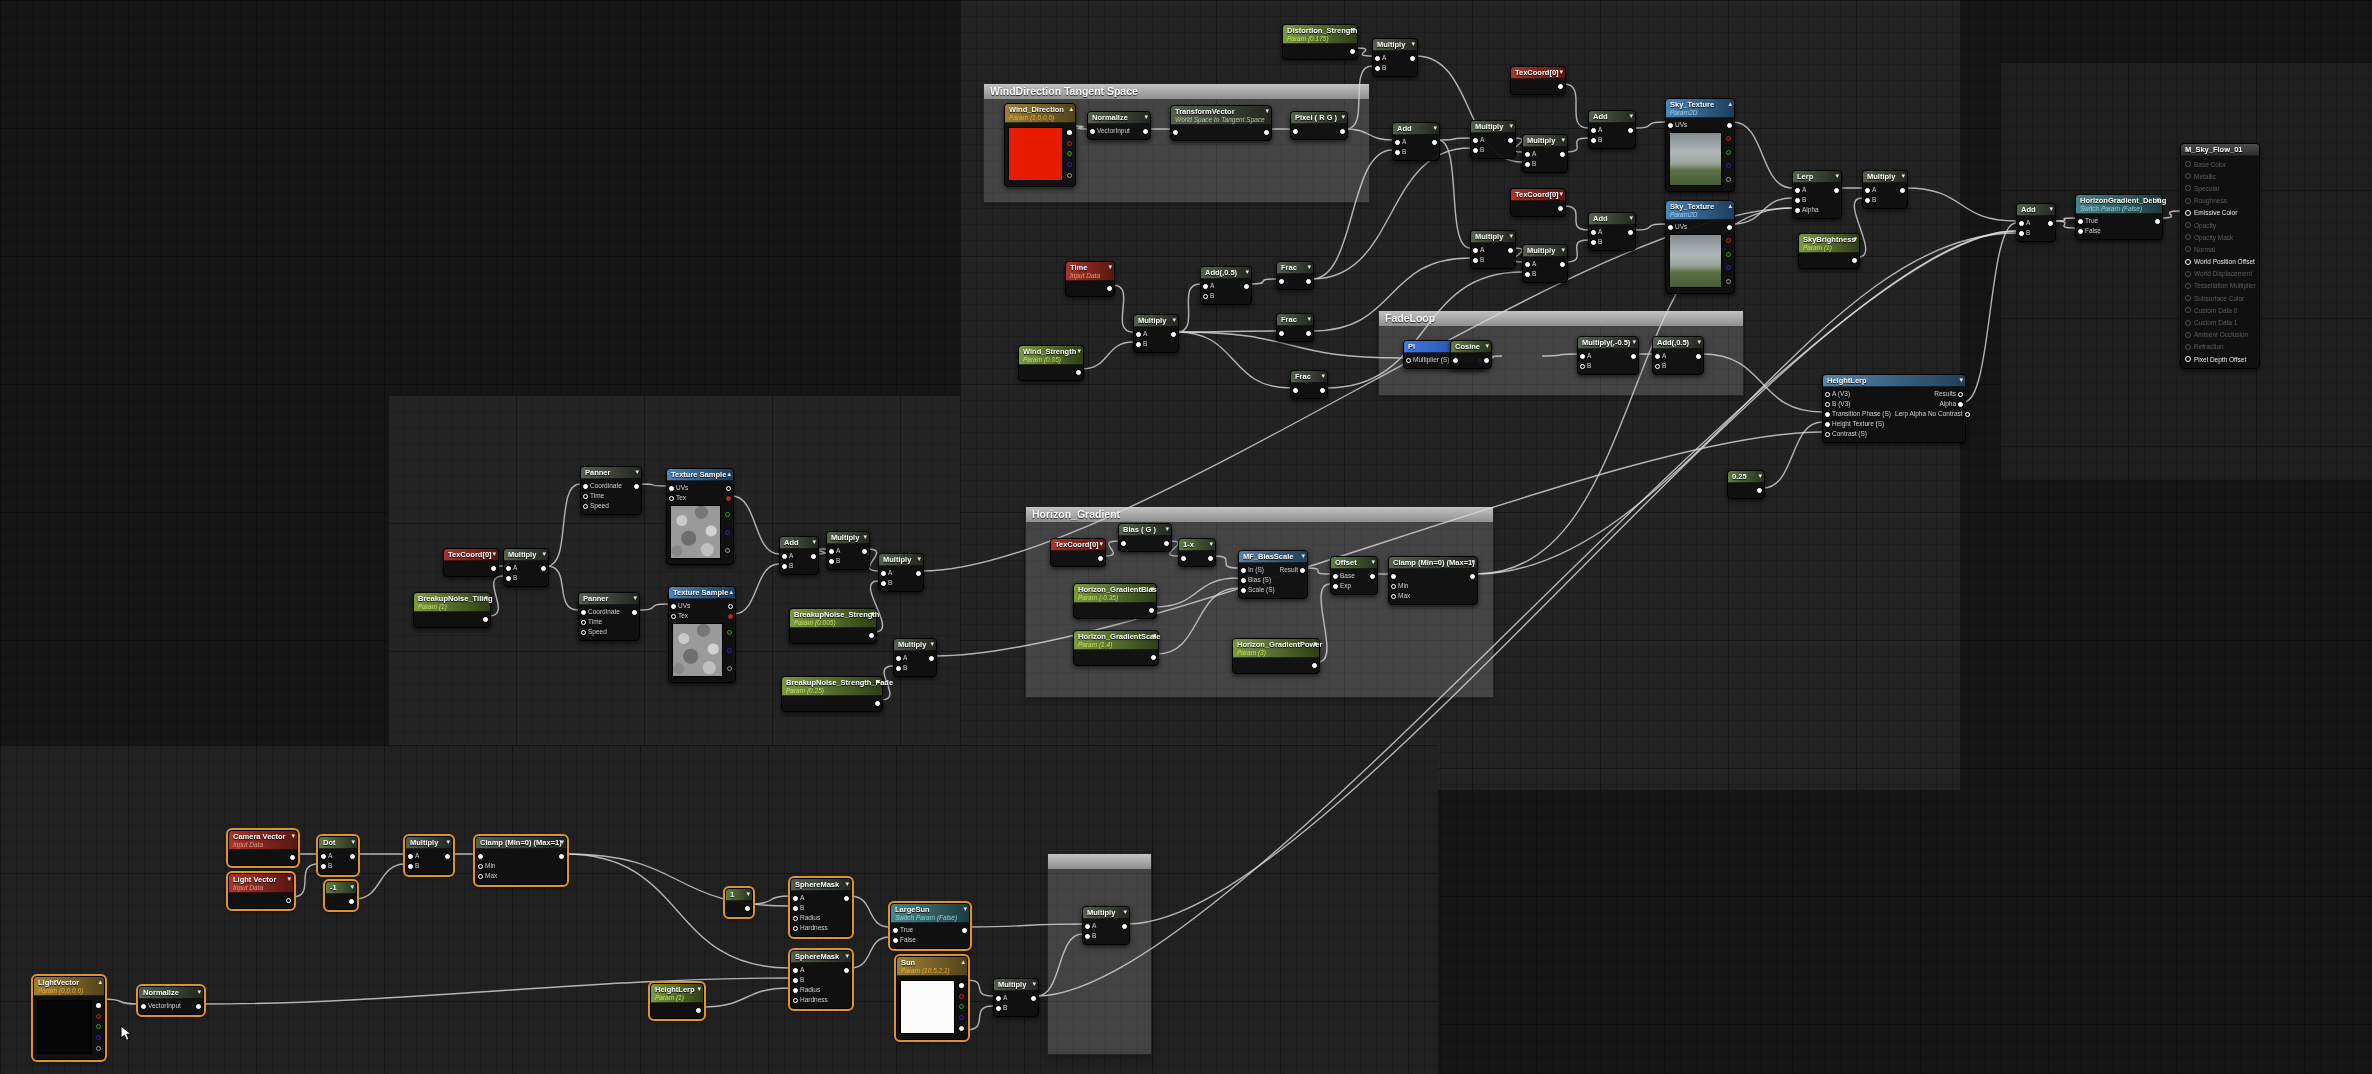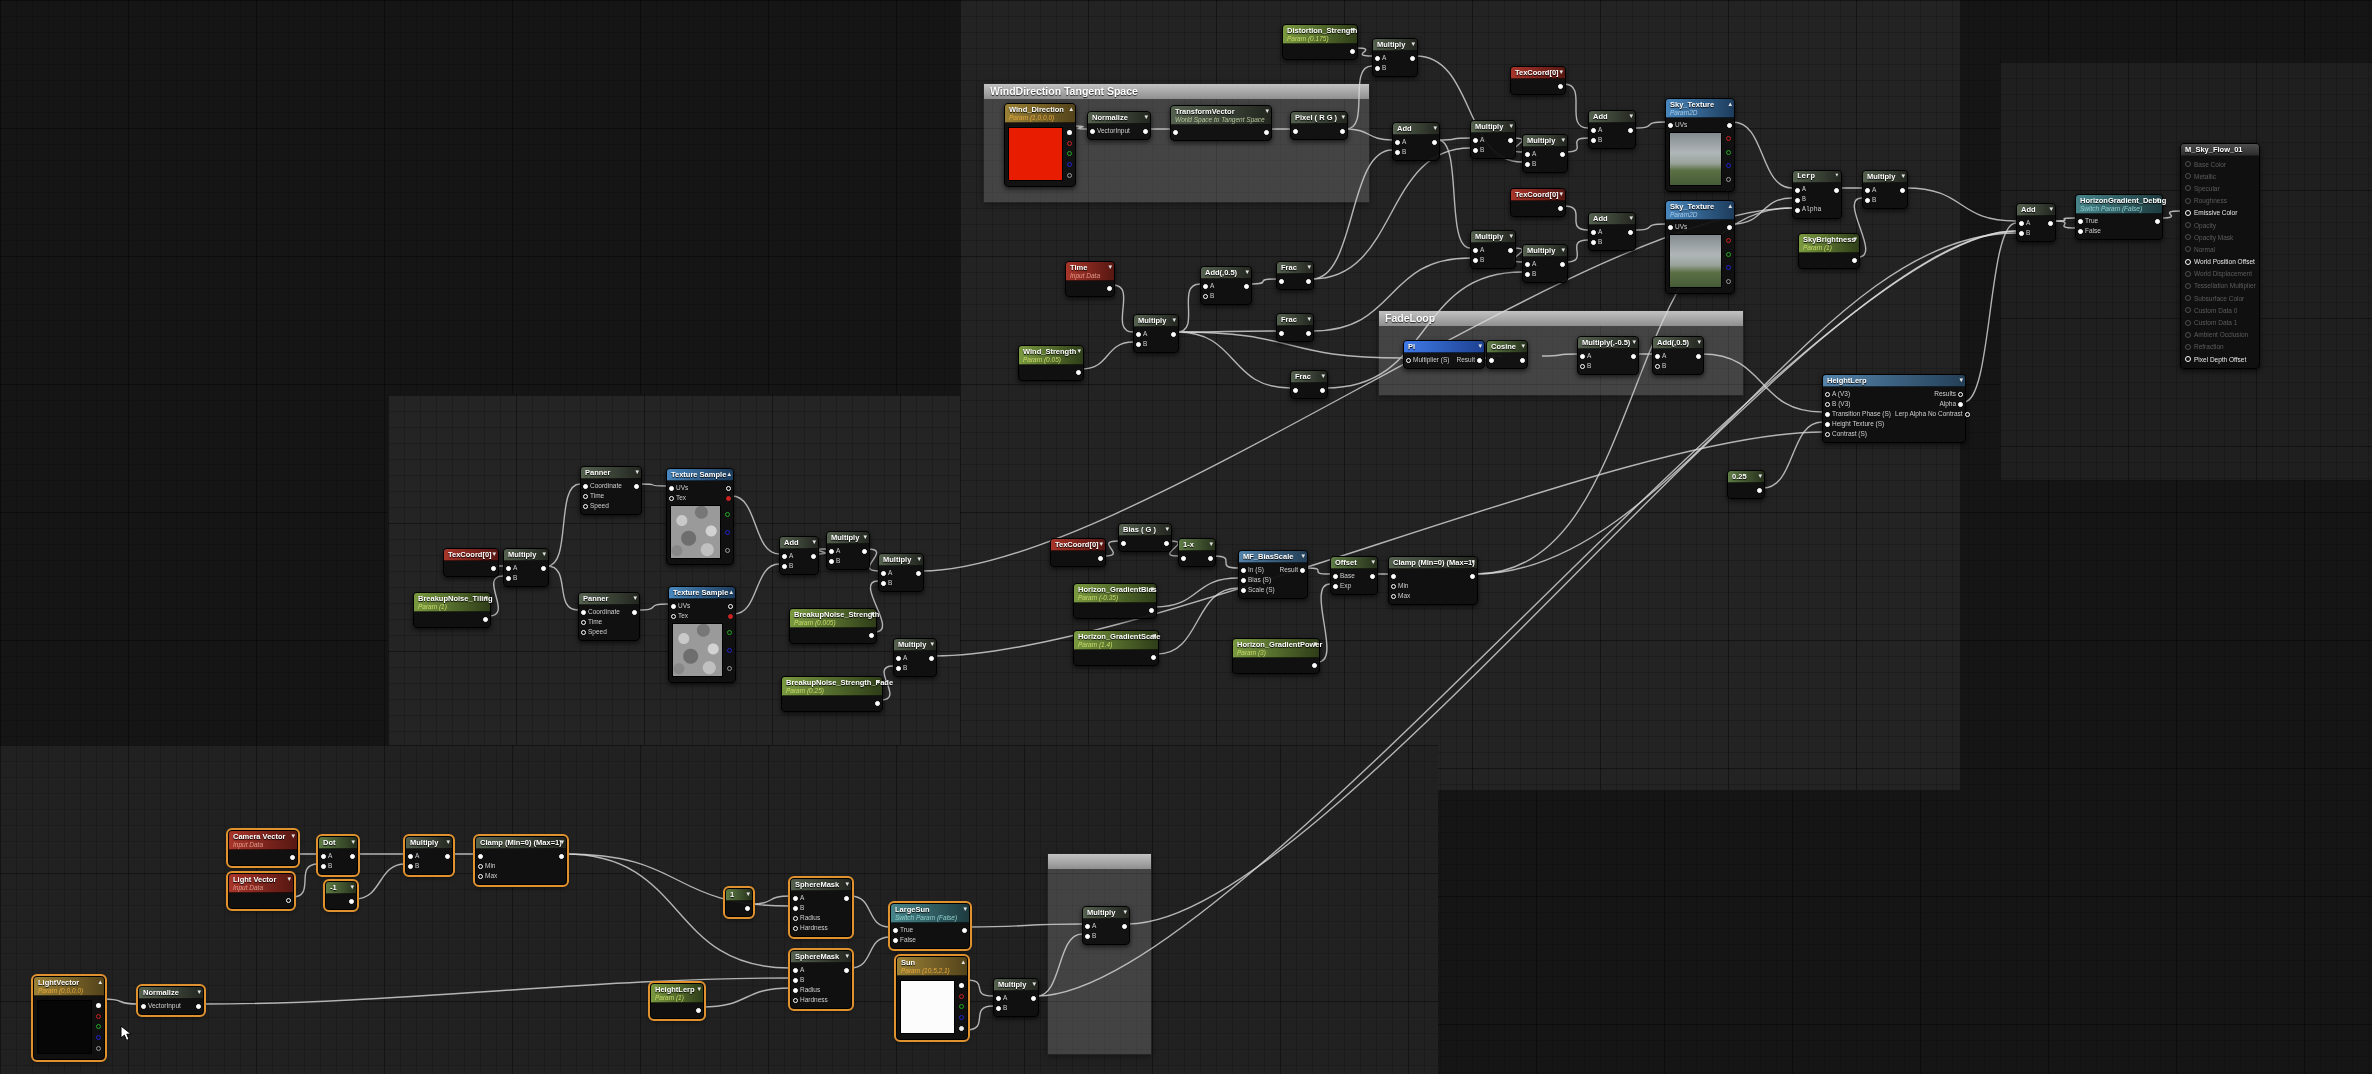--- a/index.html
+++ b/index.html
@@ -64,20 +64,23 @@
     <div class="panel" style="left: 0px; top: 0px; width: 2372px; height: 1074px; background-color: rgb(21, 21, 21);"></div>
     <div class="panel" style="left: 960px; top: 0px; width: 1000px; height: 790px; background-color: rgb(35, 35, 35);"></div>
     <div class="panel" style="left: 2000px; top: 62px; width: 372px; height: 418px; background-color: rgb(31, 31, 31);"></div>
     <div class="panel" style="left: 388px; top: 395px; width: 572px; height: 350px; background-color: rgb(36, 36, 36);"></div>
     <div class="panel" style="left: 0px; top: 745px; width: 1438px; height: 329px; background-color: rgb(33, 33, 33);"></div>
     <div class="comment" style="left: 983px; top: 83px; width: 385px; height: 118px; z-index: 1;">
       <div class="ct">WindDirection Tangent Space</div>
     </div>
     <div class="comment" style="left: 1378px; top: 310px; width: 364px; height: 84px; z-index: 1;">
       <div class="ct">FadeLoop</div>
+    </div>
+    <div class="comment" style="left: 1025px; top: 506px; width: 467px; height: 190px; z-index: 1;">
+      <div class="ct">Horizon_Gradient</div>
     </div>
     <div class="comment" style="left: 1047px; top: 853px; width: 103px; height: 200px; z-index: 1;">
       <div class="ct"></div>
     </div>
     <svg id="wires" width="2372" height="1074">
       <path d="M1356,48 C1381,48 1347,56 1372,56"></path>
       <path d="M1346,129 C1371,129 1347,66 1372,66"></path>
       <path d="M1416,56 C1474.3,56 1463.7,162 1522,162"></path>
       <path d="M1346,129 C1371.3,129 1366.7,140 1392,140"></path>
       <path d="M1312,279 C1356,279 1348,150 1392,150"></path>
@@ -383,21 +386,21 @@
           <span class="pin" style="background: rgb(255, 255, 255); border: 1px solid rgb(255, 255, 255);"></span>
         </div>
         <div class="row">
           <span class="pin" style="background: rgb(255, 255, 255); border: 1px solid rgb(255, 255, 255);"></span>
           <span class="pl">B</span>
           <span class="sp"></span>
           <span class="pin" style="visibility: hidden;"></span>
         </div>
       </div>
     </div>
-    <div class="node" style="left: 1792px; top: 170px; width: 48px; font-family: Liberation Mono, monospace;">
+    <div class="node" style="left: 1792px; top: 170px; width: 48px;">
       <div class="nh h-math">
         <span class="nt">Lerp</span>
         <span class="caret">▾</span>
       </div>
       <div class="nb">
         <div class="row">
           <span class="pin" style="background: rgb(255, 255, 255); border: 1px solid rgb(255, 255, 255);"></span>
           <span class="pl">A</span>
           <span class="sp"></span>
           <span class="pin" style="background: rgb(255, 255, 255); border: 1px solid rgb(255, 255, 255);"></span>
@@ -761,21 +764,21 @@
       <div class="nb">
         <div class="row">
           <span class="pin" style="border: 1px solid rgb(255, 255, 255);"></span>
           <span class="pl">Multiplier (S)</span>
           <span class="sp"></span>
           <span class="pr">Result</span>
           <span class="pin" style="background: rgb(255, 255, 255); border: 1px solid rgb(255, 255, 255);"></span>
         </div>
       </div>
     </div>
-    <div class="node" style="left: 1486px; top: 340px; width: 40px;">
+    <div class="node" style="left: 1450px; top: 340px; width: 40px;">
       <div class="nh h-const">
         <span class="nt">Cosine</span>
         <span class="caret">▾</span>
       </div>
       <div class="nb">
         <div class="row">
           <span class="pin" style="background: rgb(255, 255, 255); border: 1px solid rgb(255, 255, 255);"></span>
           <span class="sp"></span>
           <span class="pin" style="background: rgb(255, 255, 255); border: 1px solid rgb(255, 255, 255);"></span>
         </div>

